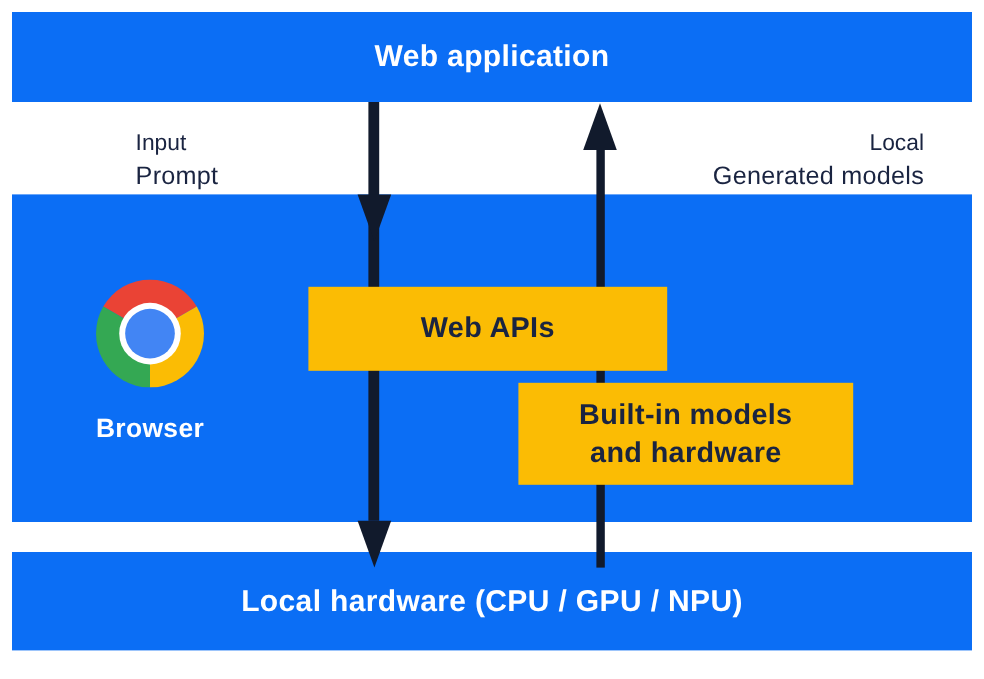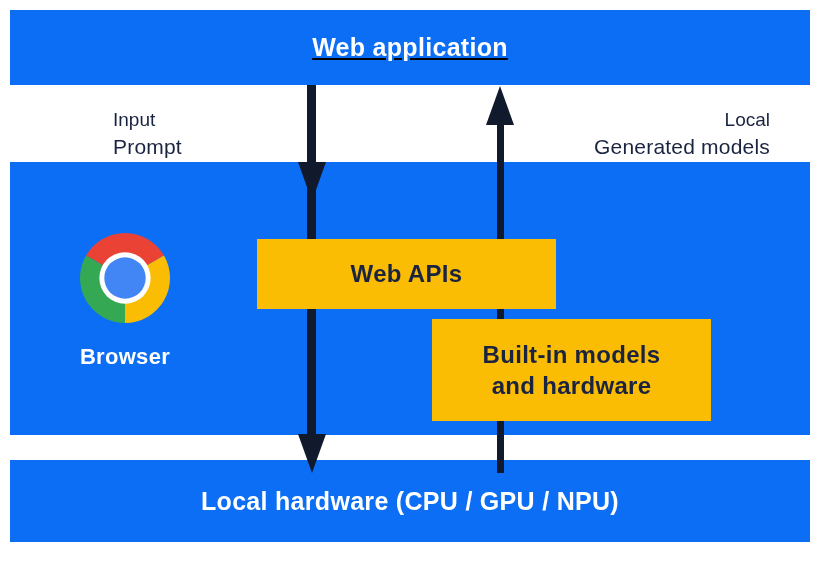--- a/index.html
+++ b/index.html
@@ -19,21 +19,21 @@
     width:820px;height:566px;
     background:#fff;
     font-family:"Liberation Sans","DejaVu Sans",sans-serif;
     overflow:hidden;
   }
   .bar{
     position:absolute;left:10px;width:800px;
     background:var(--blue);
     display:flex;align-items:center;justify-content:center;
   }
-  .bar-top{top:10px;height:75px;text-decoration:underline;}
+  .bar-top{top:10px;height:75px;}
   .bar-mid{top:162px;height:273px;}
   .bar-bottom{top:460px;height:82px;text-align:right;}
   .bar-title{
     color:var(--white);
     font-size:25px;font-weight:bold;letter-spacing:.3px;
   }
   
   .io-group{position:absolute;top:100px;line-height:1.0;margin-top:10px;}
   .io-group.left{left:113px;text-align:left;}
   .io-group.right{right:50px;text-align:right;}
@@ -58,21 +58,21 @@
     border-bottom:39px solid var(--arrow);
   }
   
   .ybox{
     position:absolute;background:var(--yellow);z-index:2;
     display:flex;flex-direction:column;align-items:center;justify-content:center;
     color:var(--navy);font-size:24px;font-weight:bold;letter-spacing:.3px;
     text-align:center;line-height:1.3;
   }
   .ybox-webapis{left:257px;top:204px;width:299px;height:70px;margin-top:35px;}
-  .ybox-builtin{left:432px;top:319px;width:279px;height:102px;}
+  .ybox-builtin{left:432px;top:319px;width:279px;height:85px;}
   
   .chrome{position:absolute;left:80px;top:233px;width:90px;height:90px;z-index:2;}
   .browser-label{
     position:absolute;left:45px;top:344px;width:160px;z-index:2;
     text-align:center;color:var(--white);font-size:22px;font-weight:bold;letter-spacing:.3px;
   }
 </style>
 </head>
 <body>
 

